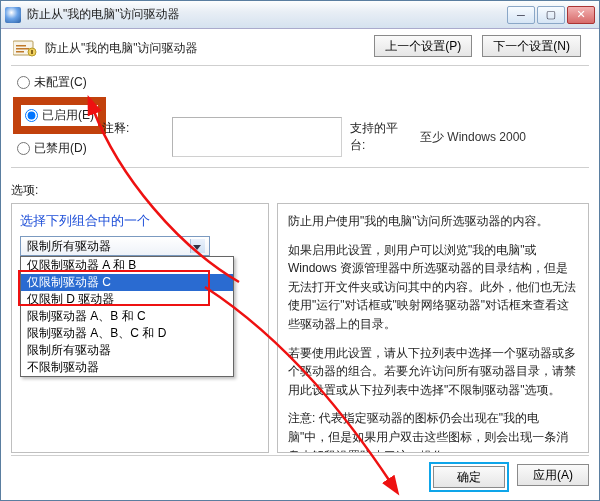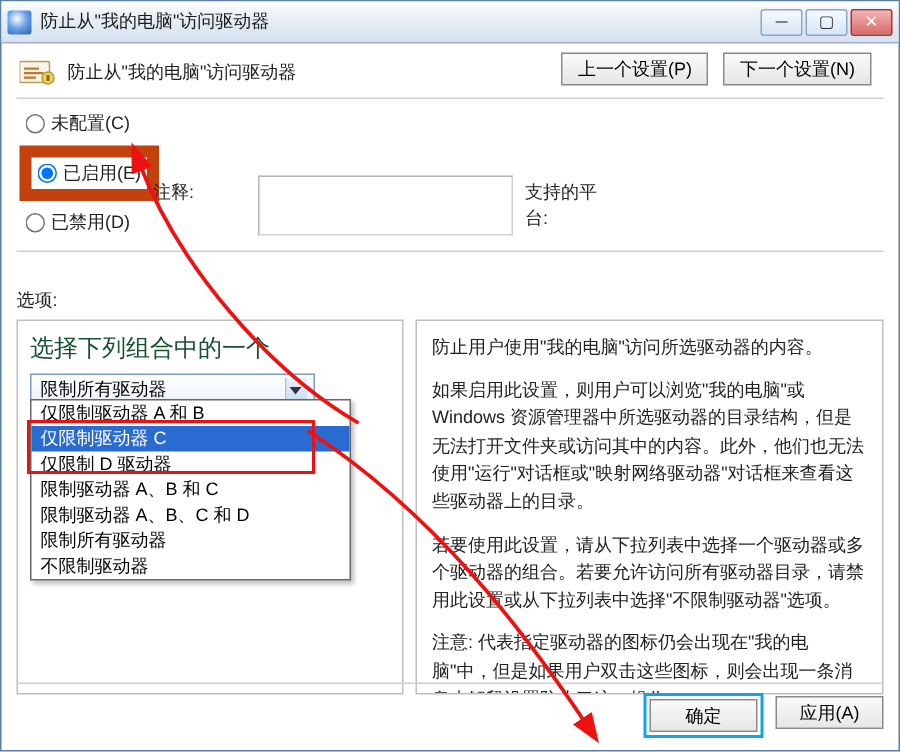--- a/index.html
+++ b/index.html
@@ -24,28 +24,28 @@
 .radios label{display:flex;align-items:center;gap:4px;white-space:nowrap}
 .radios input{margin:0}
 .hl-red{border:8px solid #c2410c;padding:2px 4px;margin:-2px -4px}
 .notearea{flex:1;display:flex;flex-direction:row;gap:8px}
 .noterow{display:flex;align-items:flex-start;gap:10px}
 .noterow .lbl{width:60px;color:#222;padding-top:3px}
 .txtbox{flex:1;height:40px;border:1px solid #b4b4b4;border-right-color:#d0d0d0;border-bottom-color:#d0d0d0;background:#fff;padding:2px 4px;font-size:12px;resize:none;overflow:auto}
 .platrow{display:flex;align-items:center;gap:10px}
 .platrow .lbl{width:60px;color:#222}
 .platval{color:#333;font-size:12px}
-.mid{display:flex;margin-top:24px}
+.mid{display:flex;margin-top:14px}
 .midlbl{flex:0 0 267px;font-size:12px;color:#222}
 .panes{display:flex;gap:8px;margin-top:4px}
 .pane{border:1px solid #bfbfbf;background:#fff;position:relative}
 .pane.left{width:258px;height:250px}
 .pane.right{flex:1;height:250px}
 .left-inner{padding:8px 8px}
-.left-inner .sel-lbl{font-size:16px;color:#14532d;margin-bottom:6px}
+.left-inner .sel-lbl{font-size:13px;color:#1d4ed8;margin-bottom:6px}
 .combo{width:190px;height:20px;border:1px solid #7b9ac0;background:linear-gradient(#fff,#eef2f8);display:flex;align-items:center;position:relative;color:#000;font-size:12px;padding:0 20px 0 6px;cursor:pointer}
 .combo::after{content:"";position:absolute;right:4px;top:2px;width:14px;height:14px;border-left:1px solid #adc2dd;background:linear-gradient(#eaf1fb,#cfe0f3)}
 .combo::before{content:"";position:absolute;right:8px;top:8px;border-left:4px solid transparent;border-right:4px solid transparent;border-top:5px solid #334;z-index:2}
 .dropdown{position:absolute;left:8px;top:52px;width:214px;border:1px solid #666;background:#fff;box-shadow:2px 2px 3px rgba(0,0,0,.25);z-index:5}
 .dropdown .opt{height:17px;line-height:17px;padding:0 6px;font-size:12px;white-space:nowrap;overflow:hidden;color:#000;cursor:pointer}
 .dropdown .opt.sel{background:#2a6bd1;color:#fff}
 .dd-red{border:2px solid #e11;position:absolute;left:6px;top:66px;width:192px;height:36px;z-index:6;pointer-events:none}
 .help-inner{padding:8px 10px;height:100%;overflow-y:scroll;font-size:12px;color:#222;line-height:1.55}
 .help-inner p{margin-bottom:10px}
 .footer{position:absolute;left:10px;right:10px;bottom:10px;border-top:1px solid #cfcfcf;padding-top:8px;display:flex;justify-content:flex-end;gap:10px}
@@ -113,20 +113,21 @@
           </label>
       </div>
 
       <div class="notearea">
         <div class="noterow">
           <div class="lbl">注释:</div>
           <textarea class="txtbox" style=""></textarea>
         </div>
         <div class="platrow">
           <div class="lbl">支持的平台:</div>
+          <div class="platval">至少 Windows 2000</div>
         </div>
       </div>
     </div>
 
     <div class="sep" style="margin-top:10px"></div>
 
     <div class="mid">
       <div class="midlbl">选项:</div>
     </div>
 

